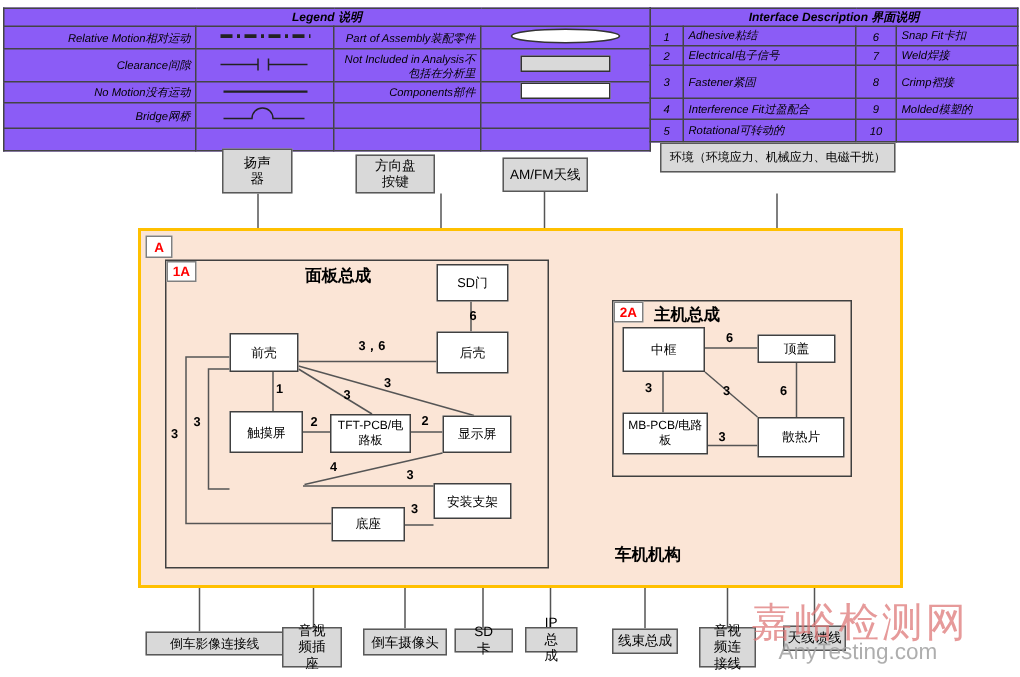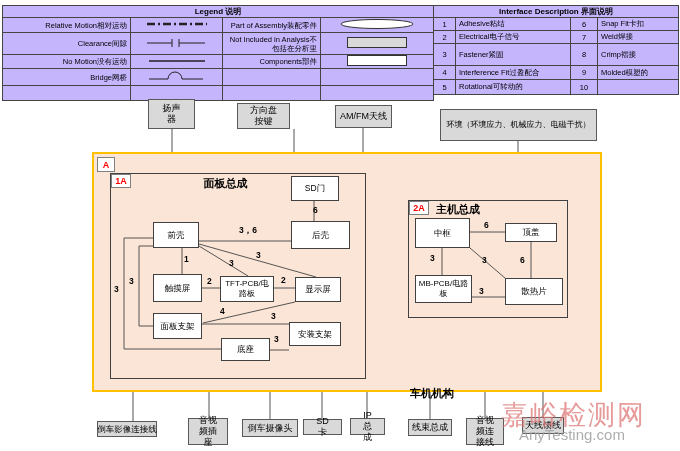--- a/index.html
+++ b/index.html
@@ -1,18 +1,18 @@
 <!DOCTYPE html>
 <html><head>
 <meta charset="utf-8">
 <style>
   html,body{margin:0;padding:0;background:#fff;}
   #stage{position:relative;width:680px;height:451px;background:#fff;overflow:hidden;
          font-family:"Liberation Sans","DejaVu Sans",sans-serif;color:#000;}
-  table.tbl{position:absolute;border-collapse:collapse;table-layout:fixed;background:#c4b5fd;}
+  table.tbl{position:absolute;border-collapse:collapse;table-layout:fixed;background:#8b5cf6;font-style:italic;}
   table.tbl td{border:1px solid #444;font-size:7.5px;padding:0 3px;overflow:hidden;}
   table.tbl td.hdr{font-weight:bold;text-align:center;font-size:8px;height:9px;}
   table.tbl td.lbl{text-align:right;line-height:1.2;}
   table.tbl td.num{text-align:center;}
   table.tbl td.dsc{text-align:left;}
   table.tbl td.sym{text-align:center;vertical-align:middle;}
   .symrect{display:inline-block;width:58px;height:9px;border:1px solid #333;background:#fff;}
   .symrect.gray{background:#D9D9D9;}
   .ext{position:absolute;background:#D9D9D9;border:1px solid #595959;display:flex;align-items:center;
        justify-content:center;text-align:center;font-size:9px;line-height:1.2;box-sizing:border-box;padding:0 12px;}
@@ -181,57 +181,56 @@
     <line x1="470" y1="232" x2="505" y2="232"></line>
     <line x1="442" y1="248" x2="442" y2="275"></line>
     <line x1="531" y1="242" x2="531" y2="278"></line>
     <line x1="470" y1="248" x2="505" y2="278"></line>
     <line x1="472" y1="297" x2="505" y2="297"></line>
   </svg>
 
   <div class="ext" style="left:148px;top:99px;width:47px;height:30px">扬声器</div>
   <div class="ext" style="left:237px;top:103px;width:53px;height:26px">方向盘按键</div>
   <div class="ext" style="left:335px;top:105px;width:57px;height:23px;white-space:nowrap">AM/FM天线</div>
-  <div class="ext" style="left:440px;top:109px;width:157px;height:32px;font-size:8px;white-space:nowrap;padding:0 1px">环境（环境应力、机械应力、电磁干扰）</div>
-
-  <div class="ext" style="left:97px;top:421px;width:60px;height:16px;font-size:8.5px;white-space:nowrap;padding:0 1px">倒车影像连接线</div>
+  <div class="ext" style="left:440px;top:95px;width:157px;height:20px;font-size:8px;white-space:nowrap;padding:0 1px">环境（环境应力、机械应力、电磁干扰）</div>
+
+  <div class="ext" style="left:97px;top:421px;width:92px;height:16px;font-size:8.5px;white-space:nowrap;padding:0 1px">倒车影像连接线</div>
   <div class="ext" style="left:188px;top:418px;width:40px;height:27px;padding:0 6px">音视频插座</div>
   <div class="ext" style="left:242px;top:419px;width:56px;height:18px;white-space:nowrap;padding:0 1px">倒车摄像头</div>
   <div class="ext" style="left:303px;top:419px;width:39px;height:16px">SD卡</div>
   <div class="ext" style="left:350px;top:418px;width:35px;height:17px">IP总成</div>
   <div class="ext" style="left:408px;top:419px;width:44px;height:17px;white-space:nowrap;padding:0 1px">线束总成</div>
   <div class="ext" style="left:466px;top:418px;width:38px;height:27px;padding:12px 5px">音视频连接线</div>
   <div class="ext" style="left:522px;top:417px;width:42px;height:17px;white-space:nowrap;padding:0 16px">天线馈线</div>
 
   <div class="idlabel" style="left:97px;top:157px;width:18px;height:15px">A</div>
 
   <div class="subbox" style="left:110px;top:173px;width:256px;height:206px"></div>
   <div class="idlabel" style="left:111px;top:174px;width:20px;height:14px">1A</div>
   <div class="sectitle" style="left:183px;top:176px;width:85px">面板总成</div>
 
   <div class="blk" style="left:291px;top:176px;width:48px;height:25px">SD门</div>
-  <div class="blk" style="left:291px;top:221px;width:59px;height:28px">后壳</div>
+  <div class="blk" style="left:291px;top:221px;width:48px;height:28px">后壳</div>
   <div class="blk" style="left:153px;top:222px;width:46px;height:26px">前壳</div>
   <div class="blk" style="left:153px;top:274px;width:49px;height:28px">触摸屏</div>
   <div class="blk" style="left:220px;top:276px;width:54px;height:26px;font-size:8px;word-break:break-all">TFT-PCB/电路板</div>
   <div class="blk" style="left:295px;top:277px;width:46px;height:25px">显示屏</div>
-  <div class="blk" style="left:153px;top:313px;width:49px;height:26px">面板支架</div>
   <div class="blk" style="left:221px;top:338px;width:49px;height:23px">底座</div>
   <div class="blk" style="left:289px;top:322px;width:52px;height:24px">安装支架</div>
 
   <div class="subbox" style="left:408px;top:200px;width:160px;height:118px"></div>
   <div class="idlabel" style="left:409px;top:201px;width:20px;height:14px">2A</div>
   <div class="sectitle" style="left:436px;top:202px;width:75px;text-align:left">主机总成</div>
 
   <div class="blk" style="left:415px;top:218px;width:55px;height:30px">中框</div>
   <div class="blk" style="left:505px;top:223px;width:52px;height:19px">顶盖</div>
   <div class="blk" style="left:415px;top:275px;width:57px;height:28px;font-size:8px;word-break:break-all">MB-PCB/电路板</div>
   <div class="blk" style="left:505px;top:278px;width:58px;height:27px">散热片</div>
 
-  <div class="sectitle" style="left:410px;top:386px;width:70px;text-align:left">车机机构</div>
+  <div class="sectitle" style="left:410px;top:362px;width:70px;text-align:left">车机机构</div>
 
   <div class="clabel" style="left:313px;top:205px">6</div>
   <div class="clabel" style="left:239px;top:225px">3，6</div>
   <div class="clabel" style="left:184px;top:254px">1</div>
   <div class="clabel" style="left:229px;top:258px">3</div>
   <div class="clabel" style="left:256px;top:250px">3</div>
   <div class="clabel" style="left:207px;top:276px">2</div>
   <div class="clabel" style="left:281px;top:275px">2</div>
   <div class="clabel" style="left:129px;top:276px">3</div>
   <div class="clabel" style="left:114px;top:284px">3</div>

